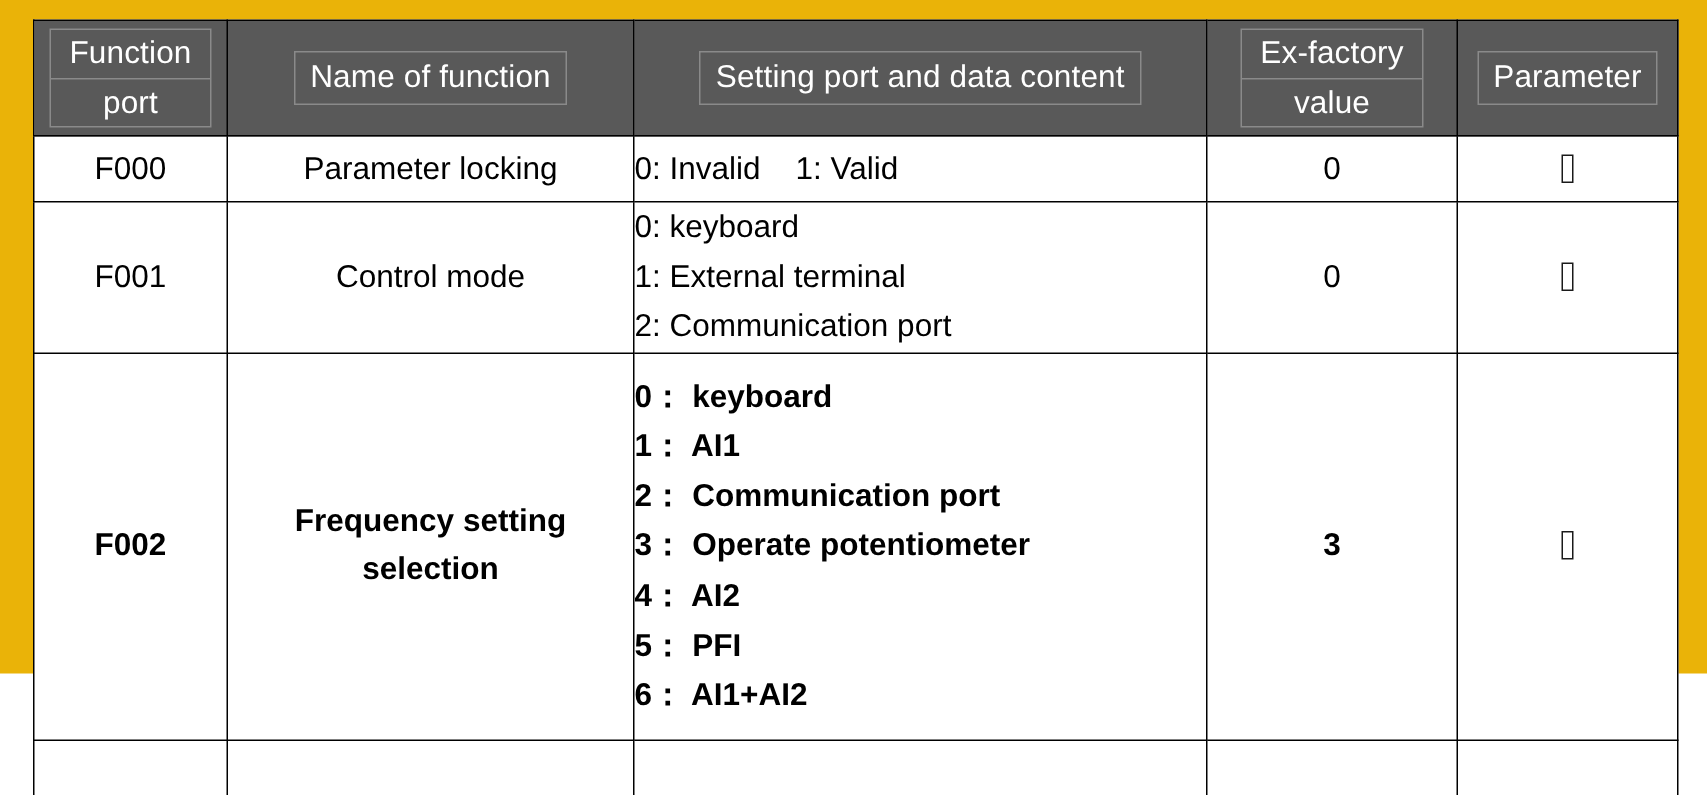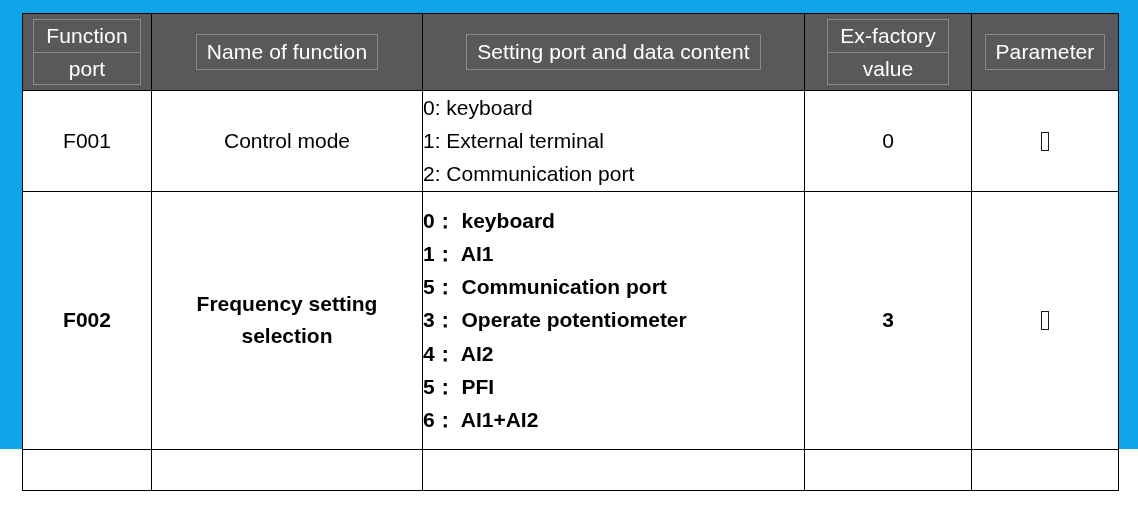--- a/index.html
+++ b/index.html
@@ -12,21 +12,21 @@
     height: 530px;
     overflow: hidden;
     font-family: "Liberation Sans", sans-serif;
     color: #000000;
   }
 
   .sheet {
     position: relative;
     width: 1138px;
     height: 449px;
-    background: #0ea5e9;
+    background: #eab308;
   }
 
   table.param-table {
     position: absolute;
     left: 22px;
     top: 13px;
     width: 1096px;
     border-collapse: collapse;
     table-layout: fixed;
     background: #ffffff;
@@ -174,20 +174,33 @@
         <th>
           <div class="hdr-box">
             <div class="hdr-inner one-line">Parameter</div>
           </div>
         </th>
       </tr>
     </thead>
 
     <tbody>
 
+      <tr class="row-f000">
+        <td class="code-cell">F000</td>
+        <td class="name-cell">
+          <div>Parameter locking</div>
+        </td>
+        <td class="range-cell">
+          <div class="range-line">0: Invalid    1: Valid</div>
+        </td>
+        <td class="exf-cell">0</td>
+        <td class="alt-cell">
+          <span class="tofu"></span>
+        </td>
+      </tr>
 
       <tr class="row-f001">
         <td class="code-cell">F001</td>
         <td class="name-cell">
           <div>Control mode</div>
         </td>
         <td class="range-cell">
           <div class="range-line">0: keyboard</div>
           <div class="range-line">1: External terminal</div>
           <div class="range-line">2: Communication port</div>
@@ -200,21 +213,21 @@
 
       <tr class="row-f002">
         <td class="code-cell">F002</td>
         <td class="name-cell">
           <div>Frequency setting</div>
           <div>selection</div>
         </td>
         <td class="range-cell">
           <div class="range-line">0： keyboard</div>
           <div class="range-line">1： AI1</div>
-          <div class="range-line">5： Communication port</div>
+          <div class="range-line">2： Communication port</div>
           <div class="range-line">3： Operate potentiometer</div>
           <div class="range-line">4： AI2</div>
           <div class="range-line">5： PFI</div>
           <div class="range-line">6： AI1+AI2</div>
         </td>
         <td class="exf-cell">3</td>
         <td class="alt-cell">
           <span class="tofu"></span>
         </td>
       </tr>

